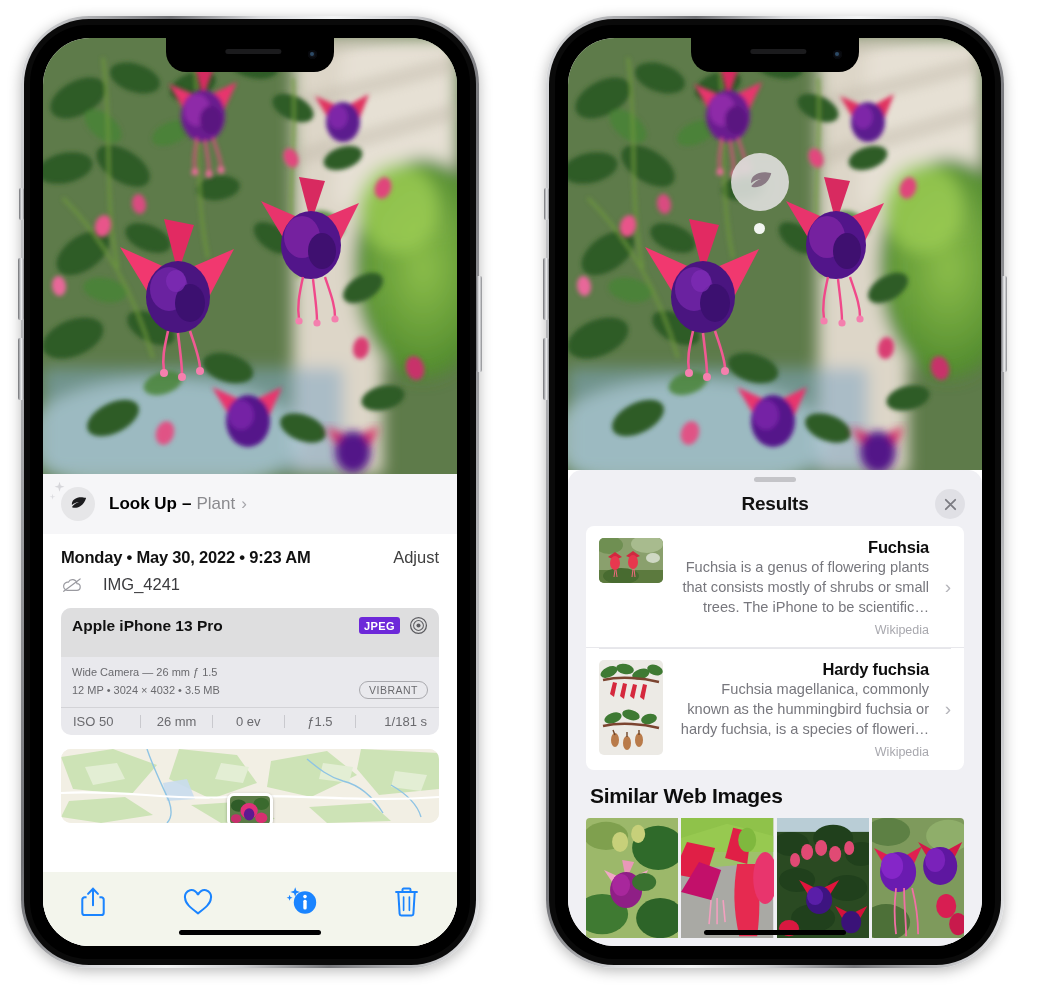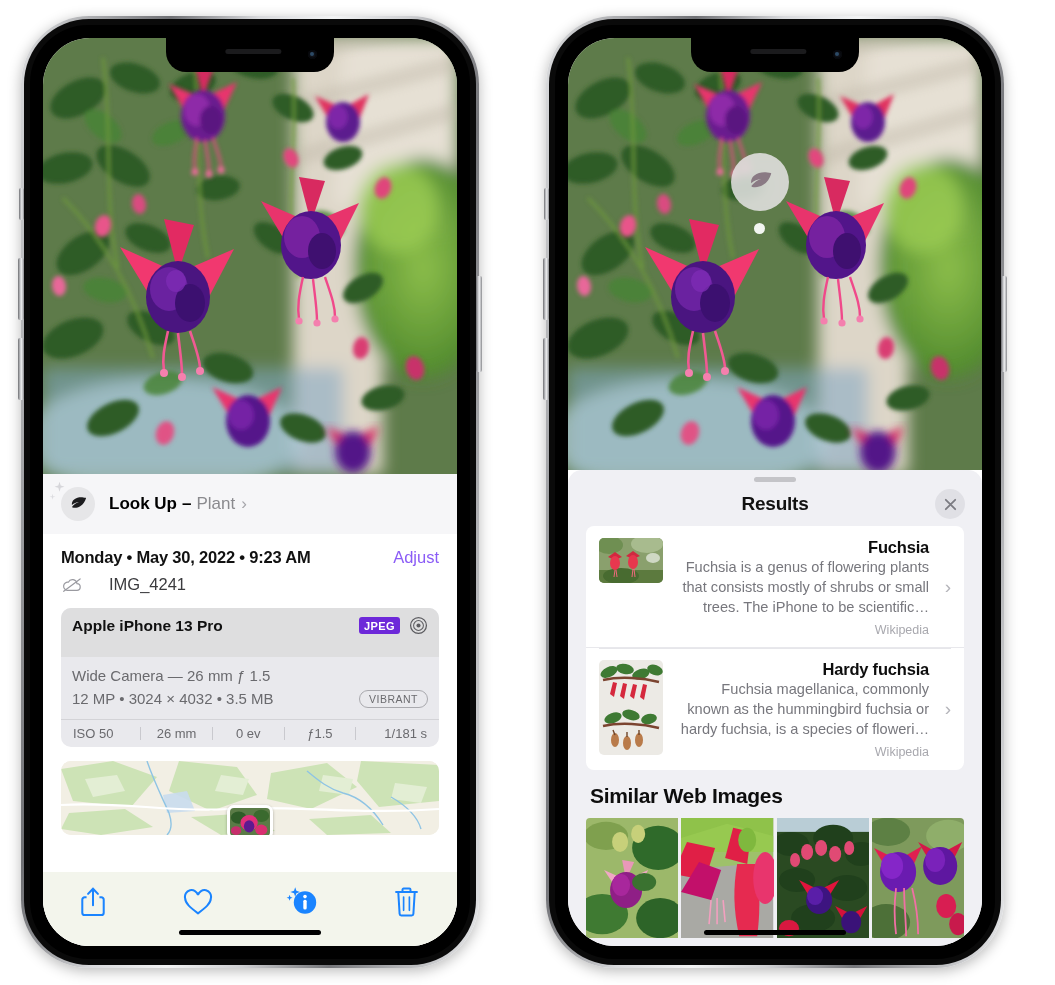--- a/index.html
+++ b/index.html
@@ -107,40 +107,40 @@
   .sp2 { left: -13px; top: 6px;  width: 9px;  height: 9px;  color: #dcdce0; }
   .lookup-text { margin-left: 14px; font-size: 17px; display: flex; align-items: center; gap: 0; }
   .lookup-text .lu { font-weight: 700; color: #000; }
   .lookup-text .dash { font-weight: 700; color: #000; margin: 0 5px; }
   .lookup-text .kind { color: #8a8a8e; }
   .chev-sm { margin-left: 6px; color: #a6a6ab; font-size: 17px; font-weight: 500; }
 
   .meta-block { background: #fff; padding: 14px 18px 0; }
   .date-line { display: flex; align-items: baseline; justify-content: space-between; }
   .date-txt { font-size: 16.5px; font-weight: 700; color: #111; letter-spacing: -.2px; }
-  .adjust { font-size: 16.5px; color: #8b5cf6; margin-left: 23px; }
-  .file-line { display: flex; align-items: center; gap: 26px; margin-top: 8px; }
+  .adjust { font-size: 16.5px; color: #404040; margin-left: 23px; }
+  .file-line { display: flex; align-items: center; gap: 20px; margin-top: 8px; }
   .file-name { font-size: 16.5px; color: #3b3b3e; }
 
   .exif-card {
     margin: 14px 18px 0;
     background: #e9e9ed; border-radius: 10px; overflow: hidden;
   }
   .exif-head {
     display: flex; align-items: center; justify-content: space-between;
     padding: 8px 11px 22px; background: #dededf;
   }
   .exif-dev { font-size: 15.5px; font-weight: 700; color: #111; }
   .exif-head-right { display: flex; align-items: center; gap: 9px; }
   .tag-jpeg {
     font-size: 11px; font-weight: 700; color: #fff; background: #6d28d9;
     border-radius: 3px; padding: 2.5px 5px; letter-spacing: .4px;
   }
   .exif-mid { padding: 7px 11px 8px; }
-  .exif-line { font-size: 15px; color: #6a6a6e; line-height: 1.55; }
+  .exif-line { font-size: 11px; color: #6a6a6e; line-height: 1.55; }
   .exif-row2 { display: flex; align-items: center; justify-content: space-between; }
   .tag-vibrant {
     font-size: 10.5px; color: #6a6a6e; border: 1px solid #a9a9ae;
     border-radius: 9px; padding: 2px 9px; letter-spacing: .5px;
   }
   .exif-foot {
     display: flex; align-items: center; border-top: .5px solid #d3d3d7;
     padding: 6px 4px; font-size: 13px; color: #6a6a6e;
   }
   .exif-foot .cell { flex: 1; text-align: center; }

